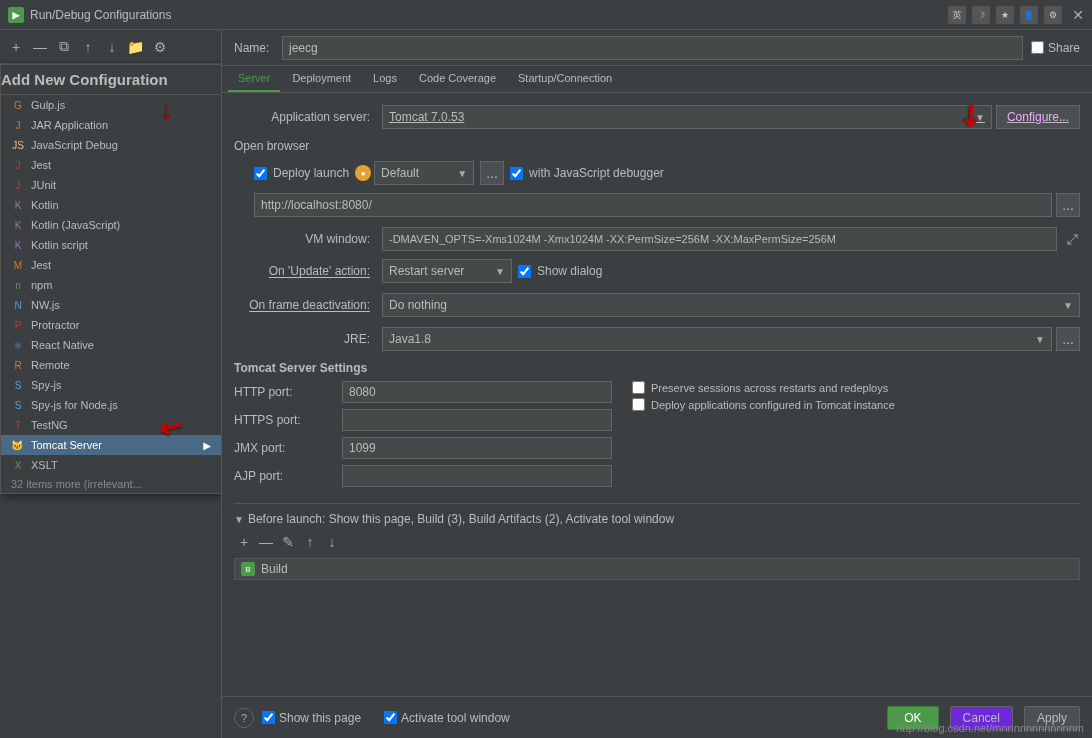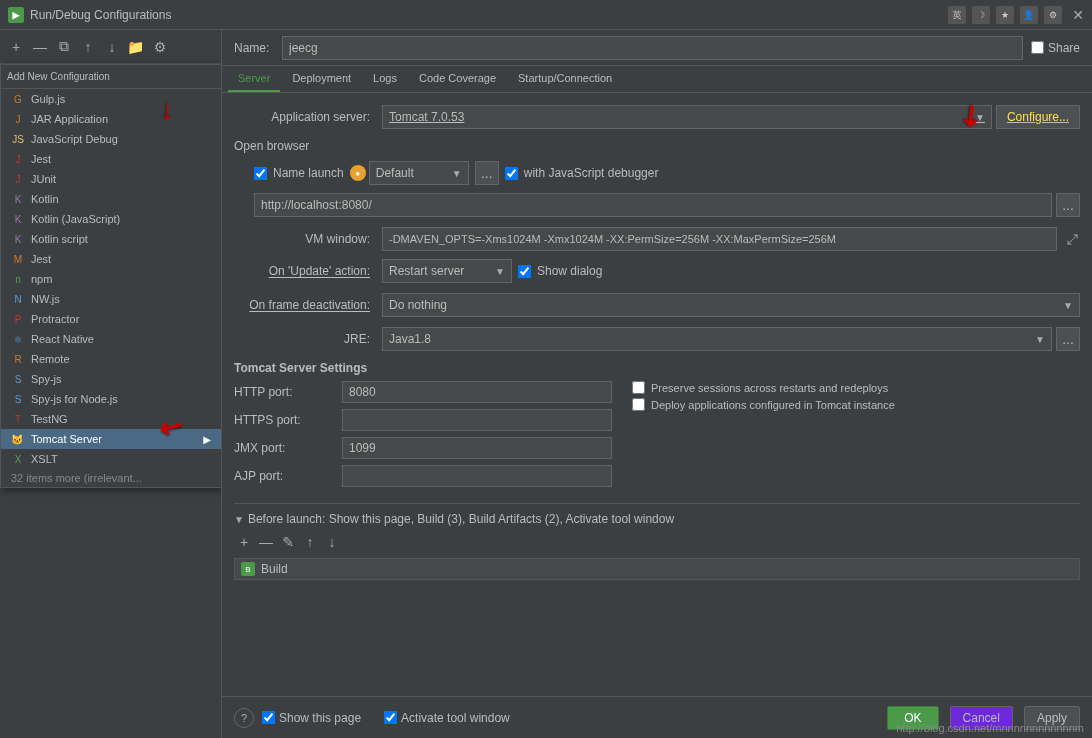--- a/index.html
+++ b/index.html
@@ -101,25 +101,25 @@
       position: absolute;
       top: 34px;
       left: 0;
       width: 222px;
       background: #3c3f41;
       border: 1px solid #555;
       z-index: 100;
       box-shadow: 2px 2px 8px rgba(0,0,0,0.5);
     }
     .dropdown-header {
-      padding: 6px 6px;
-      color: #bbbbbb;
-      font-weight: normal;
+      padding: 6px 0;
+      color: #bbbbbb;
+      font-weight: bold;
       border-bottom: 1px solid #555;
-      font-size: 10px;
+      font-size: 15px;
     }
     .dropdown-item {
       padding: 3px 10px;
       display: flex;
       align-items: center;
       gap: 6px;
       cursor: pointer;
       font-size: 11px;
       color: #bbbbbb;
     }
@@ -234,21 +234,21 @@
       justify-content: space-between;
       cursor: pointer;
     }
     .select-arrow {
       color: #aaa;
       font-size: 10px;
     }
     .btn-configure {
       background: #4c5052;
       border: 1px solid #646464;
-      color: #fde047;
+      color: #f0abfc;
       padding: 2px 10px;
       height: 24px;
       cursor: pointer;
       font-size: 12px;
     }
     .btn-dots {
       background: #4c5052;
       border: 1px solid #646464;
       color: #bbbbbb;
       width: 24px; height: 24px;
@@ -650,21 +650,21 @@
             <span class="select-arrow">▼</span>
           </div>
           <button class="btn-configure">Configure...</button>
         </div>
       </div>
 
       <div class="section-header">Open browser</div>
 
       <div class="checkbox-row" style="padding-left: 20px; gap: 6px; flex-wrap: wrap;">
         <input type="checkbox" checked="" style="">
-        <span>Name launch</span>
+        <span>Deploy launch</span>
         <div class="browser-select" style="display:flex; align-items:center; gap:3px;">
           <div class="browser-icon">●</div>
           <div class="select-with-arrow" style="min-width:100px;">
             <span>Default</span>
             <span class="select-arrow">▼</span>
           </div>
         </div>
         <button class="btn-dots">...</button>
         <input type="checkbox" checked="" style="">
         <span>with JavaScript debugger</span>

